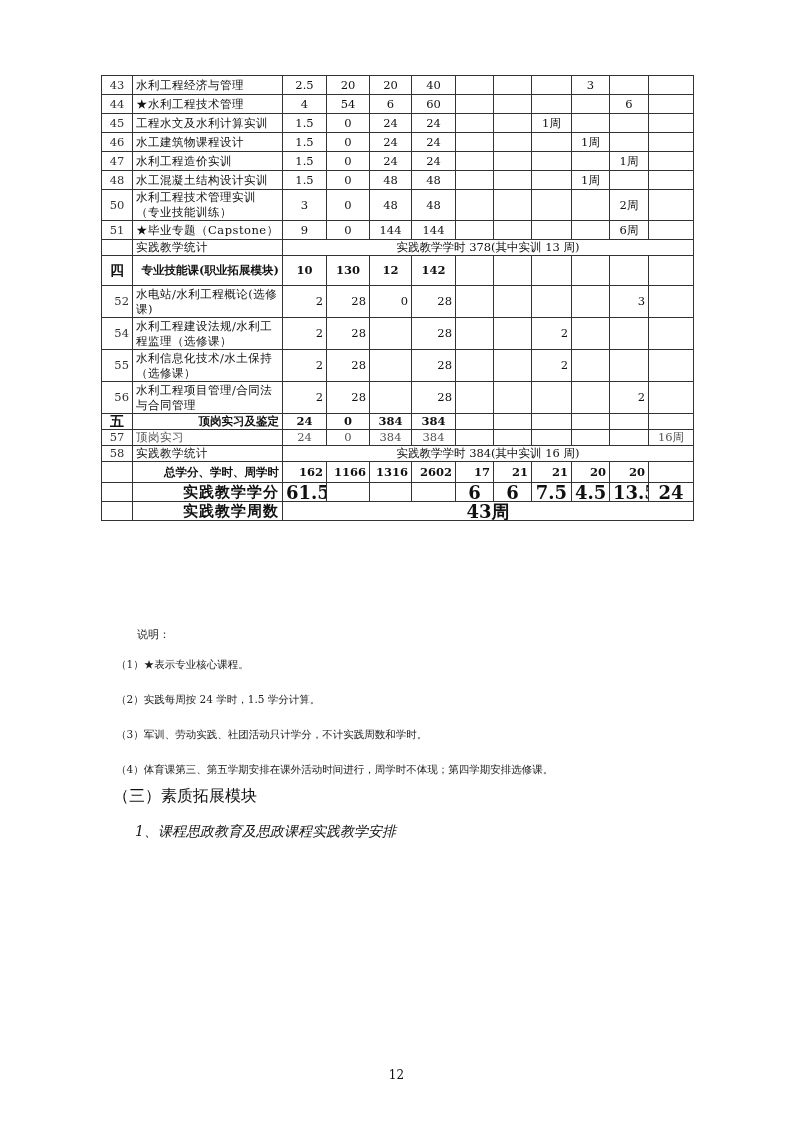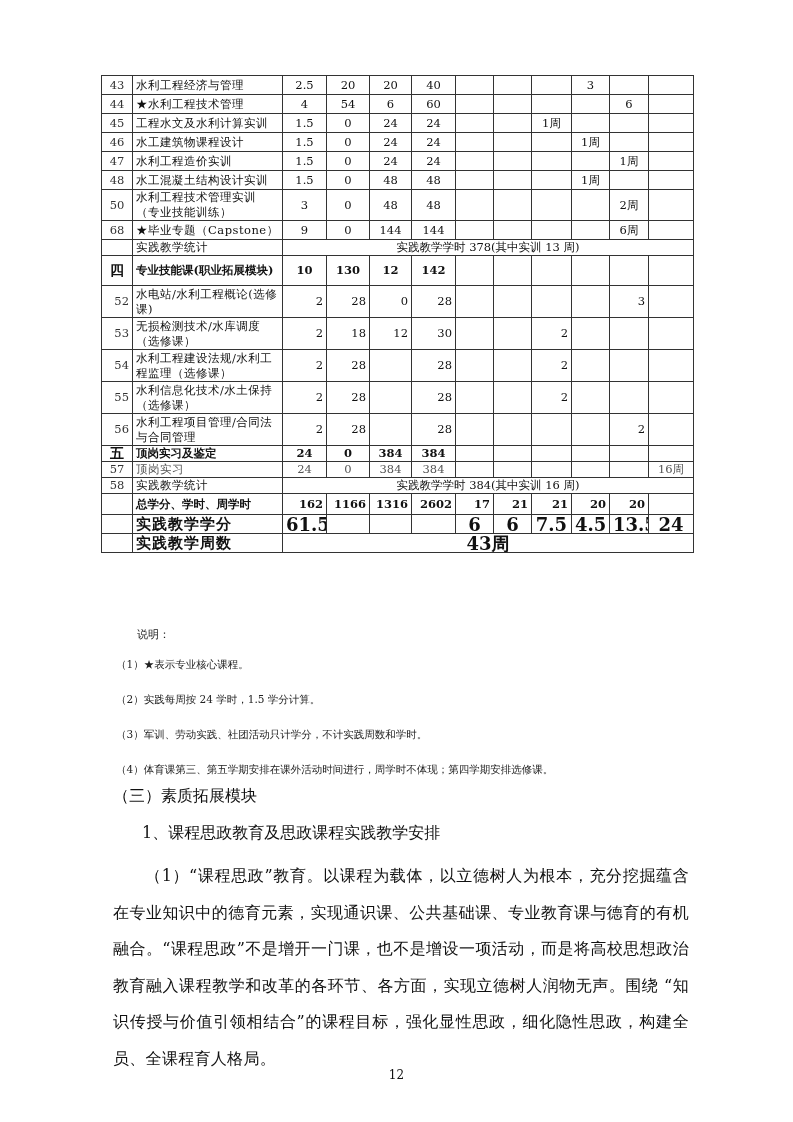--- a/index.html
+++ b/index.html
@@ -12,31 +12,31 @@
   table.plan td { border: 1px solid #333; padding: 0 3px; text-align: center;
                   vertical-align: middle; line-height: 15px; overflow: hidden; white-space: nowrap; }
   table.plan td.name { text-align: left; white-space: normal; letter-spacing: 0.5px; }
   table.plan td.num { color: #333; }
   tr.r19 td { height: 18px; }
   tr.r30 td { height: 29px; }
   tr.r32 td { height: 31px; text-align: right; }
   tr.r17 td { height: 15px; }
   tr.r21 td { height: 20px; text-align: right; }
   tr.bold td { font-weight: bold; }
-  tr.bold td.name { letter-spacing: 0; }
+  tr.bold td.name { letter-spacing: 0; text-align: right; }
   tr.big td.name { font-size: 15px; letter-spacing: 1px; margin-top: 30px; }
   tr.big td { font-size: 18px; }
   tr.grey td { color: #555; }
   td.sec { font-size: 14px; font-weight: bold; }
 
   .notes { position: absolute; left: 137px; top: 627px; font-size: 10.5px; color: #222; }
   .notes .title { font-weight: normal; font-family: "DejaVu Sans", sans-serif; font-size: 11px; margin-bottom: 4px; }
   .notes .item { position: absolute; left: -21px; white-space: nowrap; }
   .h3 { position: absolute; left: 113px; top: 786px; font-size: 16px; }
-  .h4 { position: absolute; left: 142px; top: 823px; font-size: 16px; }
+  .h4 { position: absolute; left: 135px; top: 823px; font-size: 14px; font-style: italic; }
   .para { position: absolute; left: 113px; top: 858px; width: 576px; font-size: 16px;
           line-height: 36.5px; text-indent: 32px; text-align: justify; letter-spacing: 0.3px; }
   .page-num { position: absolute; left: 0; width: 793px; top: 1068px; text-align: center; font-size: 12px; }
 </style>
 </head>
 <body>
 
 <div class="page">
 
 <table class="plan">
@@ -147,21 +147,21 @@
           <td>48</td>
           <td>48</td>
           <td></td>
           <td></td>
           <td></td>
           <td></td>
           <td>2周</td>
           <td></td>
         </tr>
         <tr class="r19">
-          <td class="num">68</td>
+          <td class="num">51</td>
           <td class="name">★毕业专题（Capstone）</td>
           <td>9</td>
           <td>0</td>
           <td>144</td>
           <td>144</td>
           <td></td>
           <td></td>
           <td></td>
           <td></td>
           <td>6周</td>
@@ -191,34 +191,20 @@
           <td class="name">水电站/水利工程概论(选修课)</td>
           <td>2</td>
           <td>28</td>
           <td>0</td>
           <td>28</td>
           <td></td>
           <td></td>
           <td></td>
           <td></td>
           <td>3</td>
-          <td></td>
-        </tr>
-        <tr class="r32">
-          <td class="num">53</td>
-          <td class="name">无损检测技术/水库调度（选修课）</td>
-          <td>2</td>
-          <td>18</td>
-          <td>12</td>
-          <td>30</td>
-          <td></td>
-          <td></td>
-          <td>2</td>
-          <td></td>
-          <td></td>
           <td></td>
         </tr>
         <tr class="r32">
           <td class="num">54</td>
           <td class="name">水利工程建设法规/水利工程监理（选修课）</td>
           <td>2</td>
           <td>28</td>
           <td></td>
           <td>28</td>
           <td></td>
@@ -328,16 +314,15 @@
 <div class="notes">
   <div class="title">说明：</div>
   <div class="item" style="top:31px">（1）★表示专业核心课程。</div>
   <div class="item" style="top:66px">（2）实践每周按 24 学时，1.5 学分计算。</div>
   <div class="item" style="top:101px">（3）军训、劳动实践、社团活动只计学分，不计实践周数和学时。</div>
   <div class="item" style="top:136px">（4）体育课第三、第五学期安排在课外活动时间进行，周学时不体现；第四学期安排选修课。</div>
 </div>
 
 <div class="h3">（三）素质拓展模块</div>
 <div class="h4">1、课程思政教育及思政课程实践教学安排</div>
-<div class="para">（1）“课程思政”教育。以课程为载体，以立德树人为根本，充分挖掘蕴含在专业知识中的德育元素，实现通识课、公共基础课、专业教育课与德育的有机融合。“课程思政”不是增开一门课，也不是增设一项活动，而是将高校思想政治教育融入课程教学和改革的各环节、各方面，实现立德树人润物无声。围绕 “知识传授与价值引领相结合”的课程目标，强化显性思政，细化隐性思政，构建全员、全课程育人格局。</div>
 
 <div class="page-num">12</div>
 </div>
 
 </body></html>

